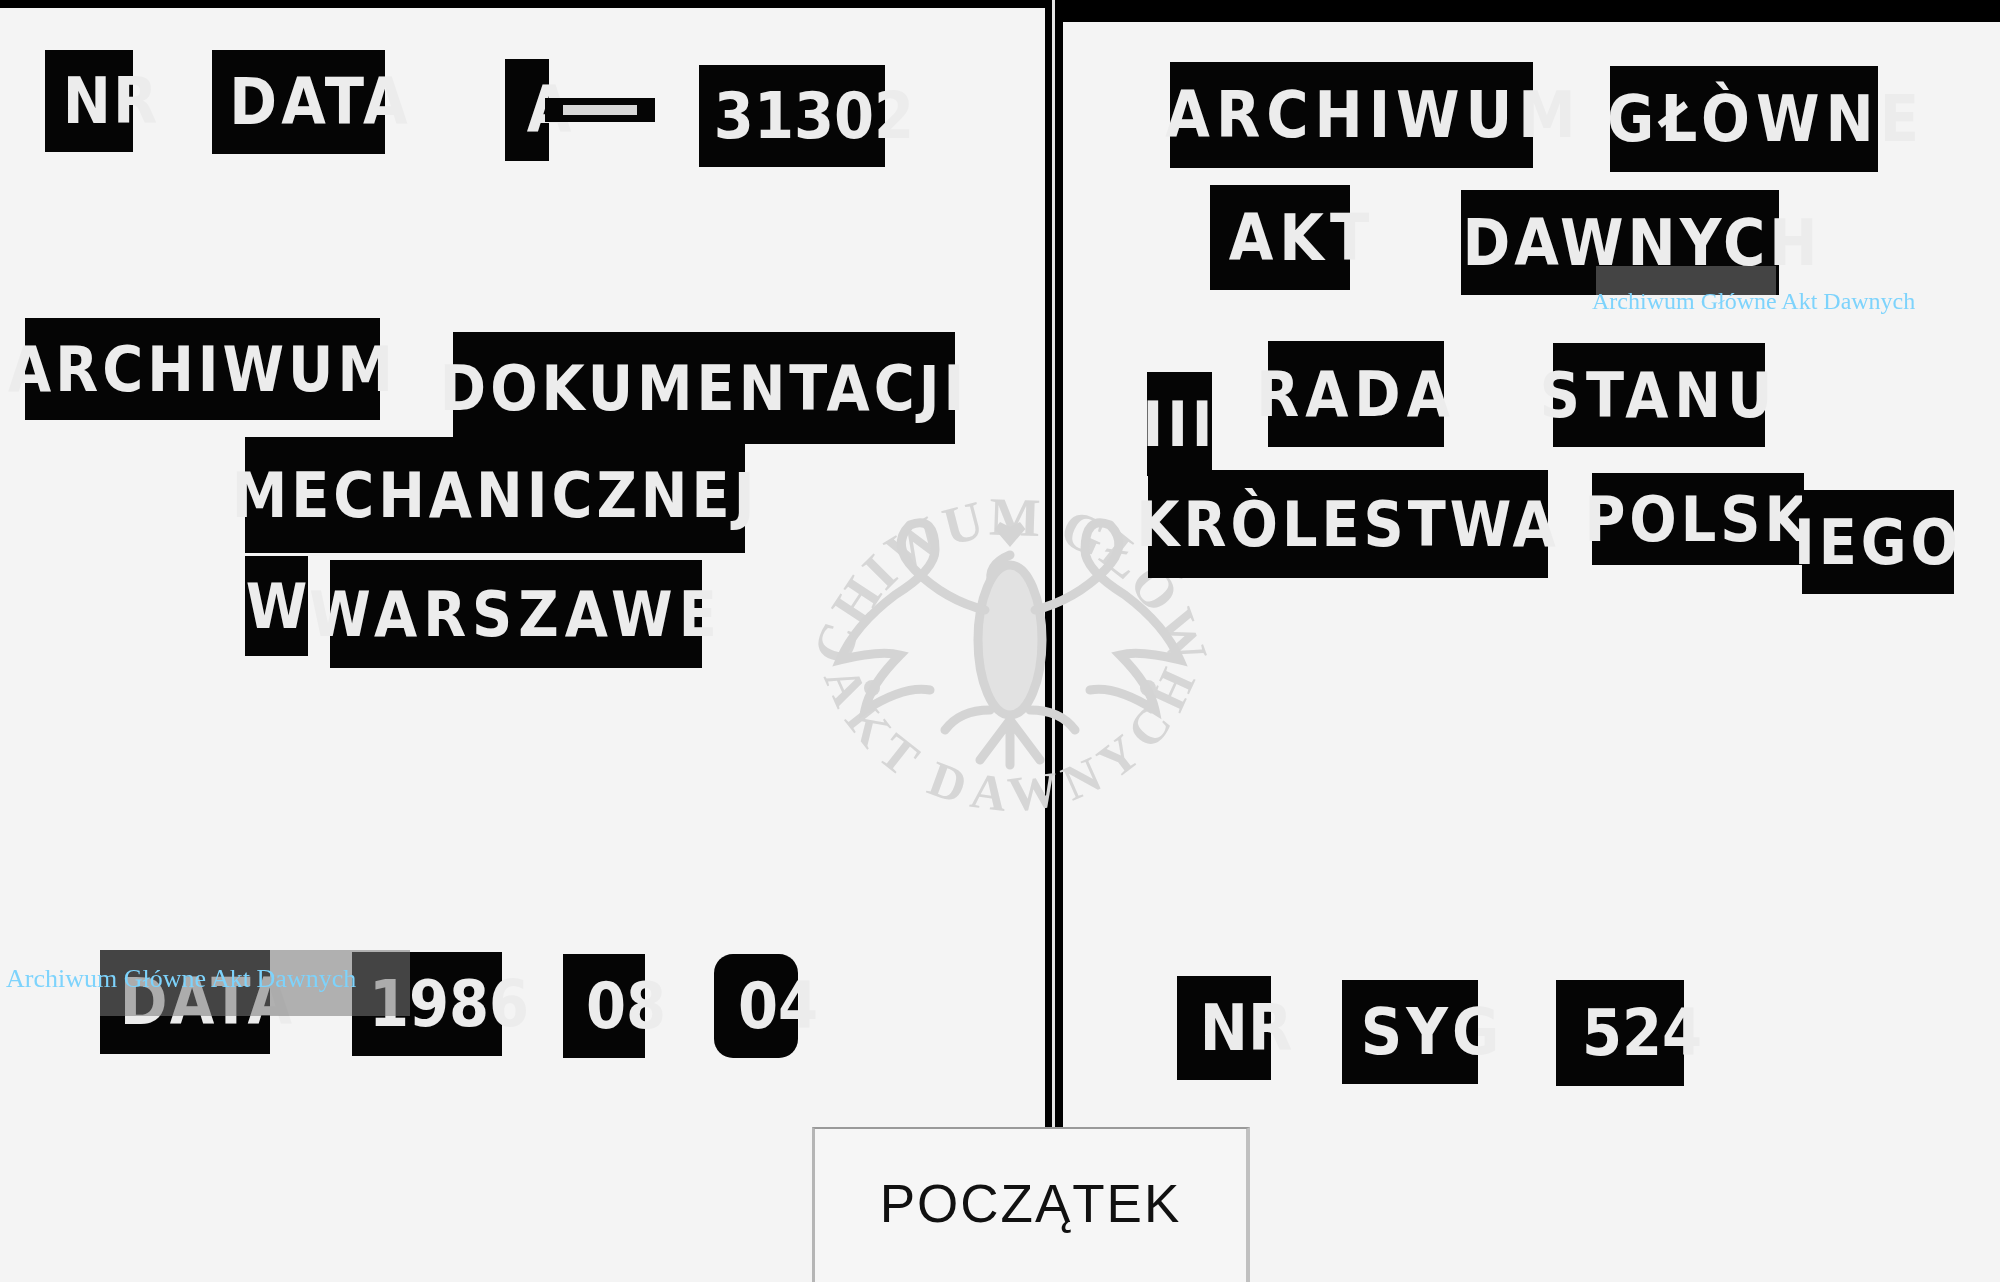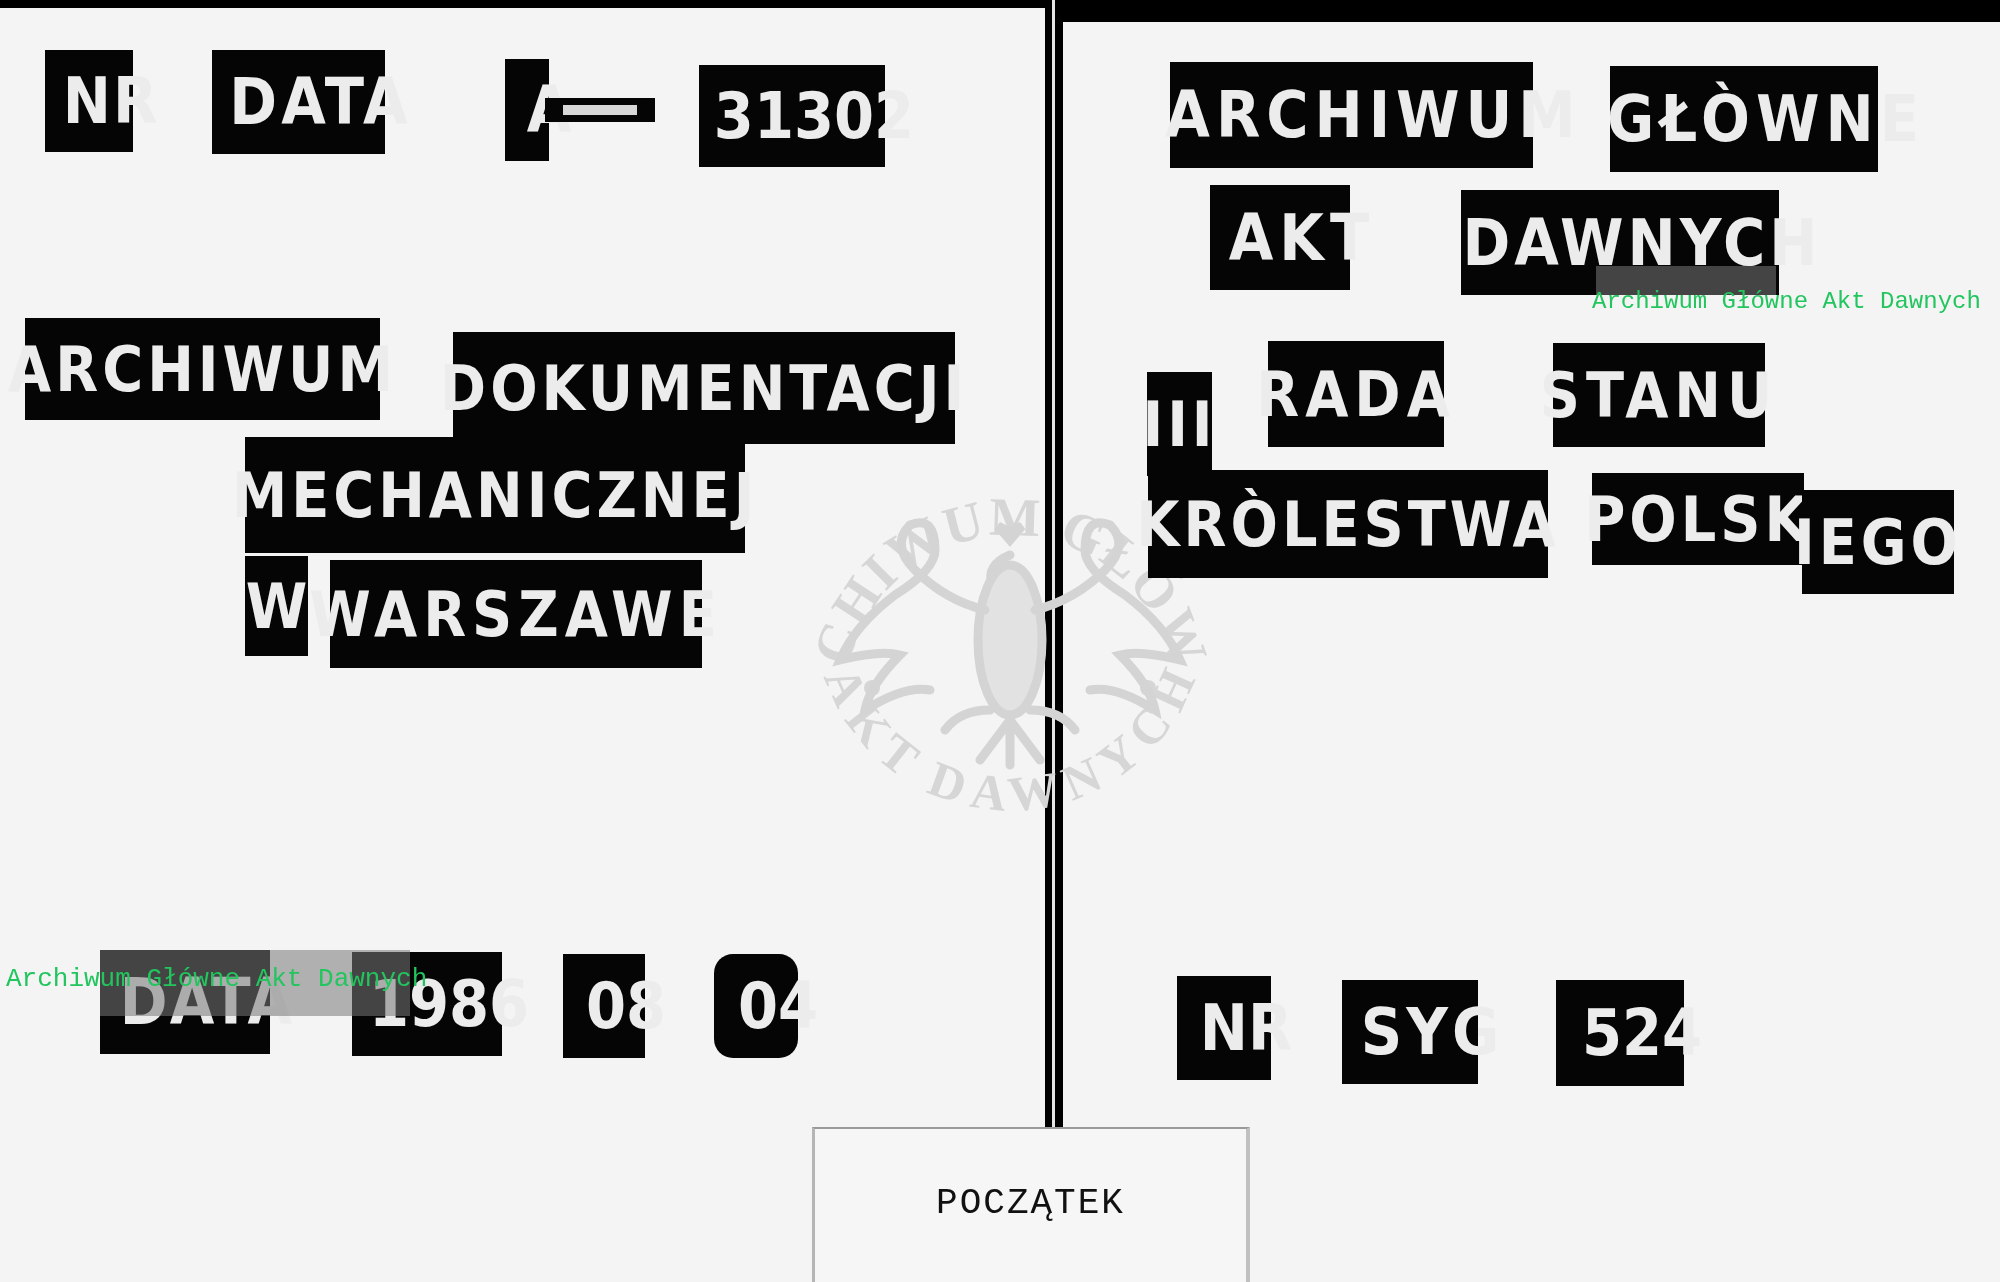--- a/index.html
+++ b/index.html
@@ -10,27 +10,27 @@
   .page-right { left:1063px; top:22px; width:937px; height:1260px; }
   .gutter { position:absolute; left:1045px; top:0; width:18px; height:1130px; background:#000; }
   .gutter-line { position:absolute; left:1052px; top:0; width:3px; height:1130px; background:#e6e6e6; }
   .label { position:absolute; background:#050505; color:#ececec; font-family:"DejaVu Sans Condensed","DejaVu Sans", sans-serif;
            font-weight:bold; display:flex; align-items:center; justify-content:center;
            letter-spacing:6px; white-space:nowrap; box-sizing:border-box; transform-origin:center; }
   .label.big { font-size:64px;padding-left:44px; }
   .label.mid { font-size:62px; }
   .connector { position:absolute; background:#050505; }
   .connector .bar { position:absolute; left:18px; right:18px; top:7px; height:10px; background:#d8d8d8; }
-  .wm-text { position:absolute; color:#22c55e; font-family:Liberation Mono, monospace; font-size:24px; white-space:nowrap; }
+  .wm-text { position:absolute; color:#7dd3fc; font-family:Liberation Serif, serif; font-size:24px; white-space:nowrap; }
   .wm-shade { position:absolute; background:rgba(120,120,120,0.55); }
   .seal { position:absolute; left:790px; top:420px; width:440px; height:440px; }
   .poczatek { position:absolute; left:812px; top:1127px; width:438px; height:160px; background:#f6f6f6;
               border-left:3px solid #b5b5b5; border-right:4px solid #c0c0c0; border-top:2px solid #999; box-sizing:border-box;
               display:flex; align-items:center; justify-content:center; }
-  .poczatek span { font-family:Liberation Mono, monospace; font-size:36px; color:#111; letter-spacing:2px; margin-top:-10px; }
+  .poczatek span { font-family:Liberation Sans, sans-serif; font-size:53px; color:#111; letter-spacing:2px; margin-top:-10px; }
 </style>
 </head>
 <body>
 
 <div class="page page-left"></div>
 <div class="page page-right"></div>
 <div class="gutter"></div>
 <div class="gutter-line"></div>
 
 <svg class="seal" viewBox="0 0 440 440">

